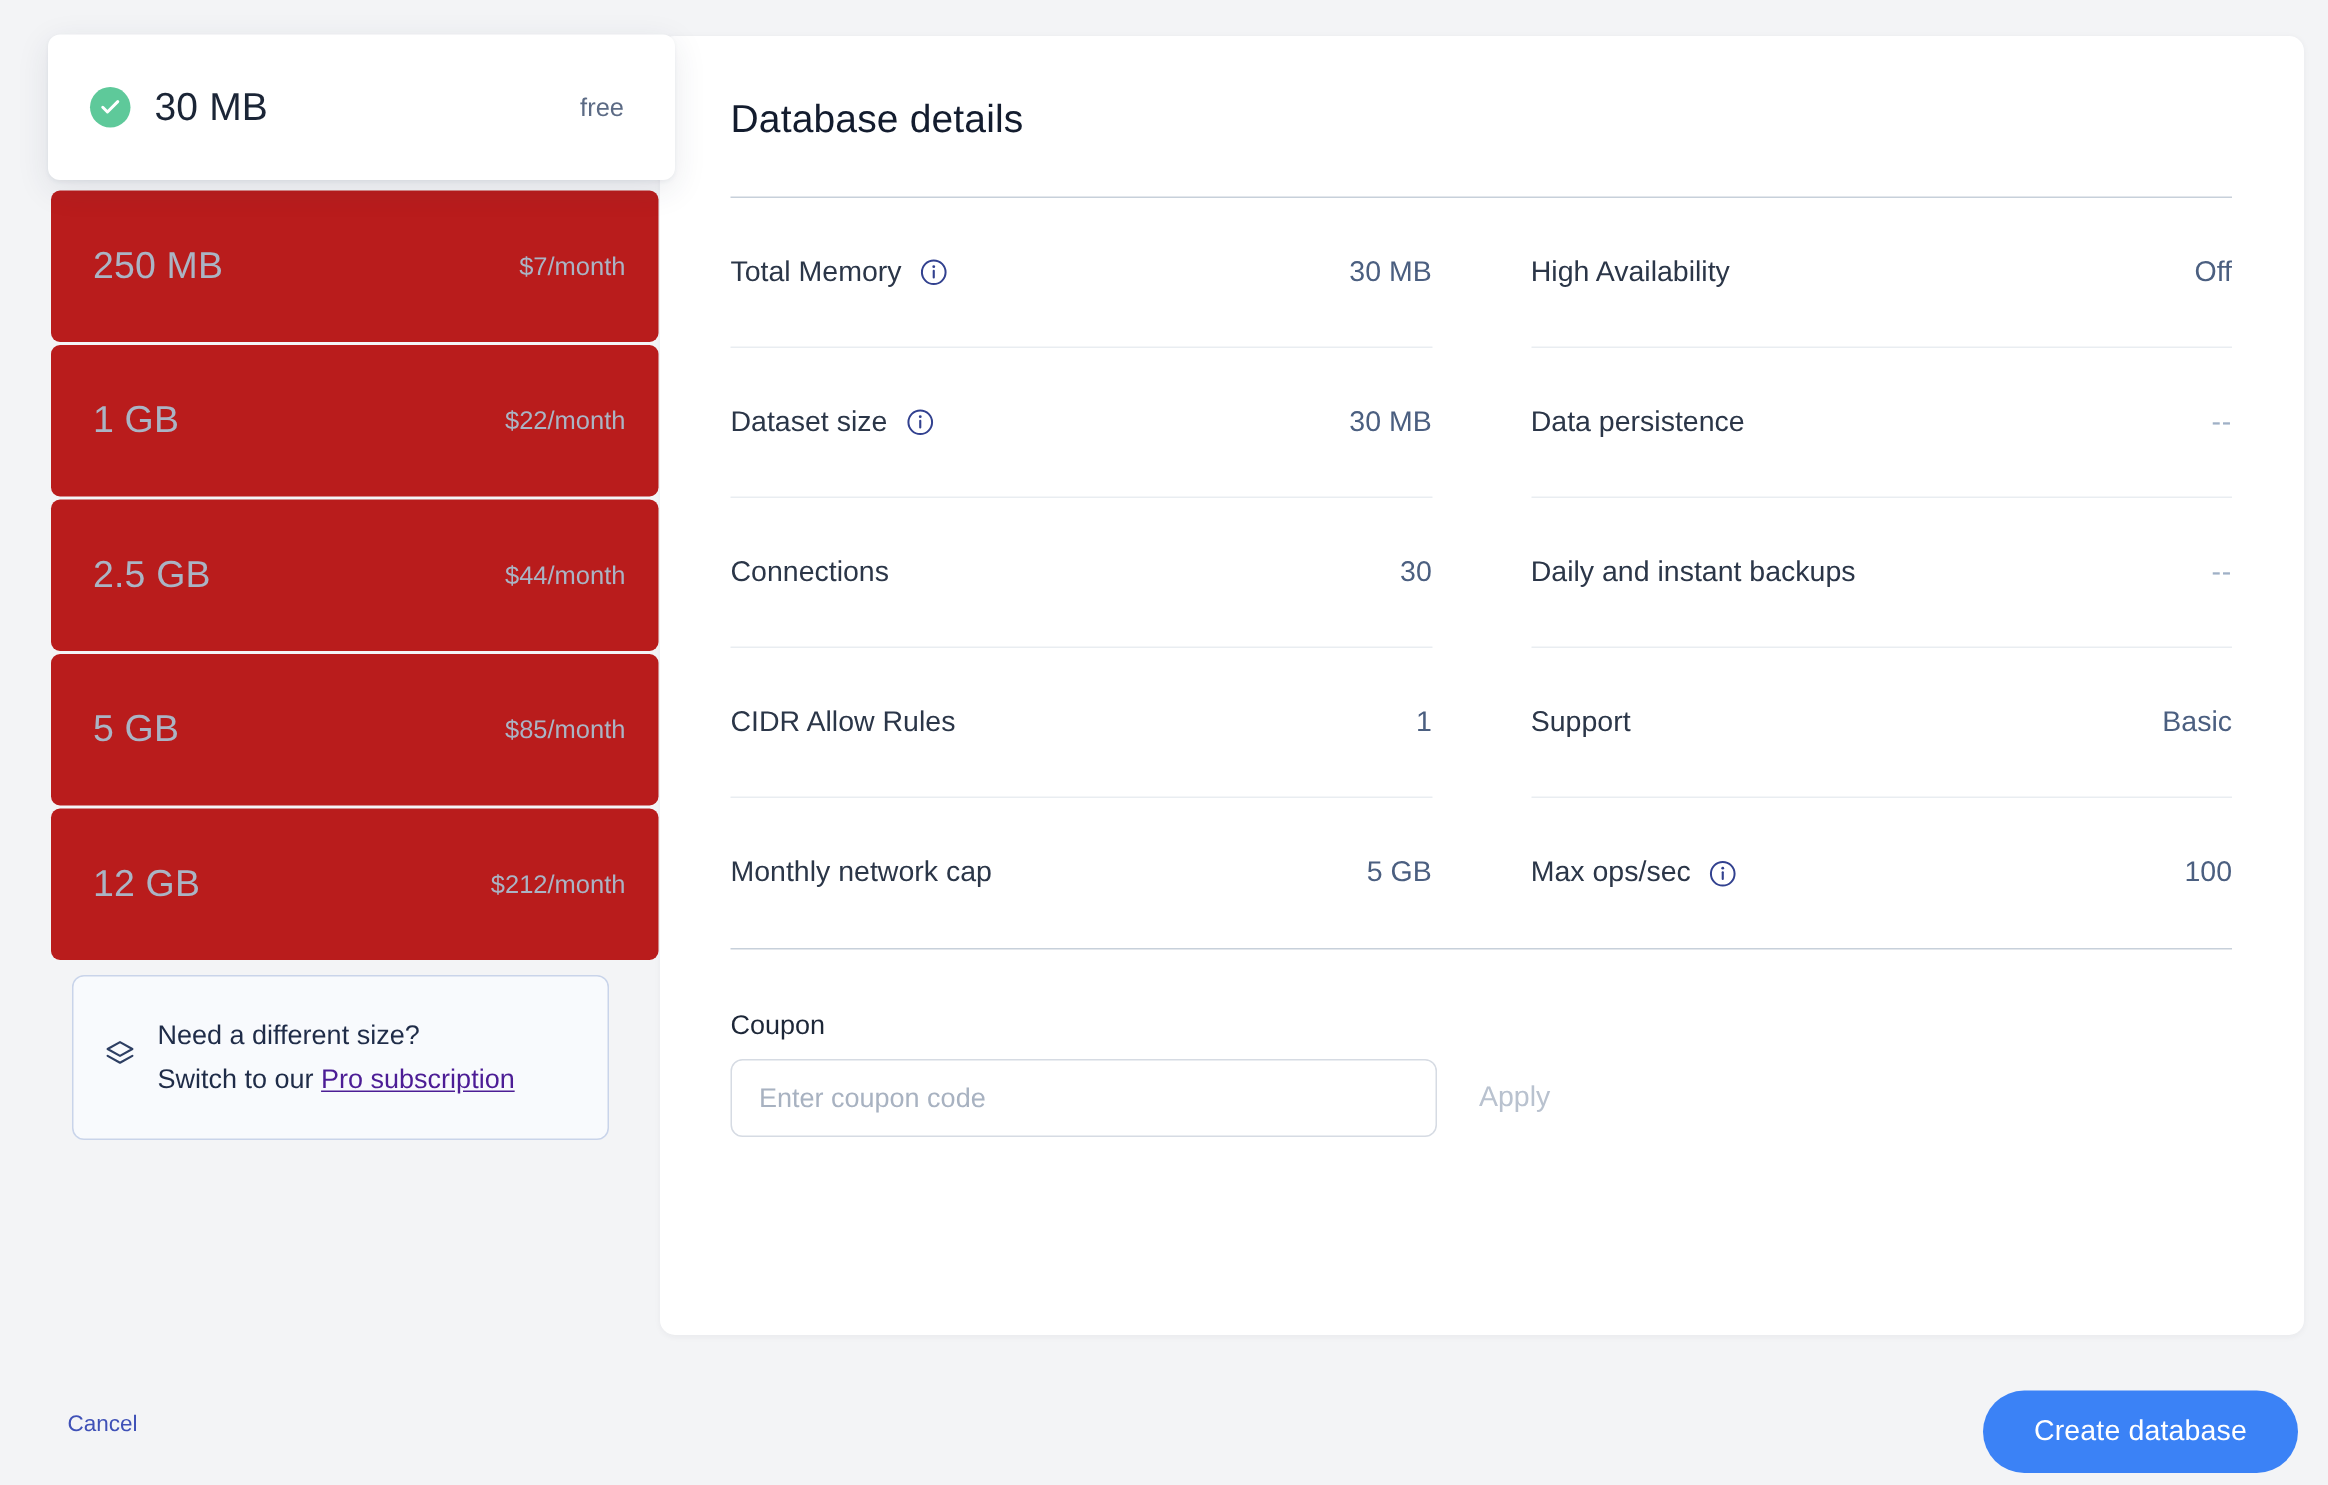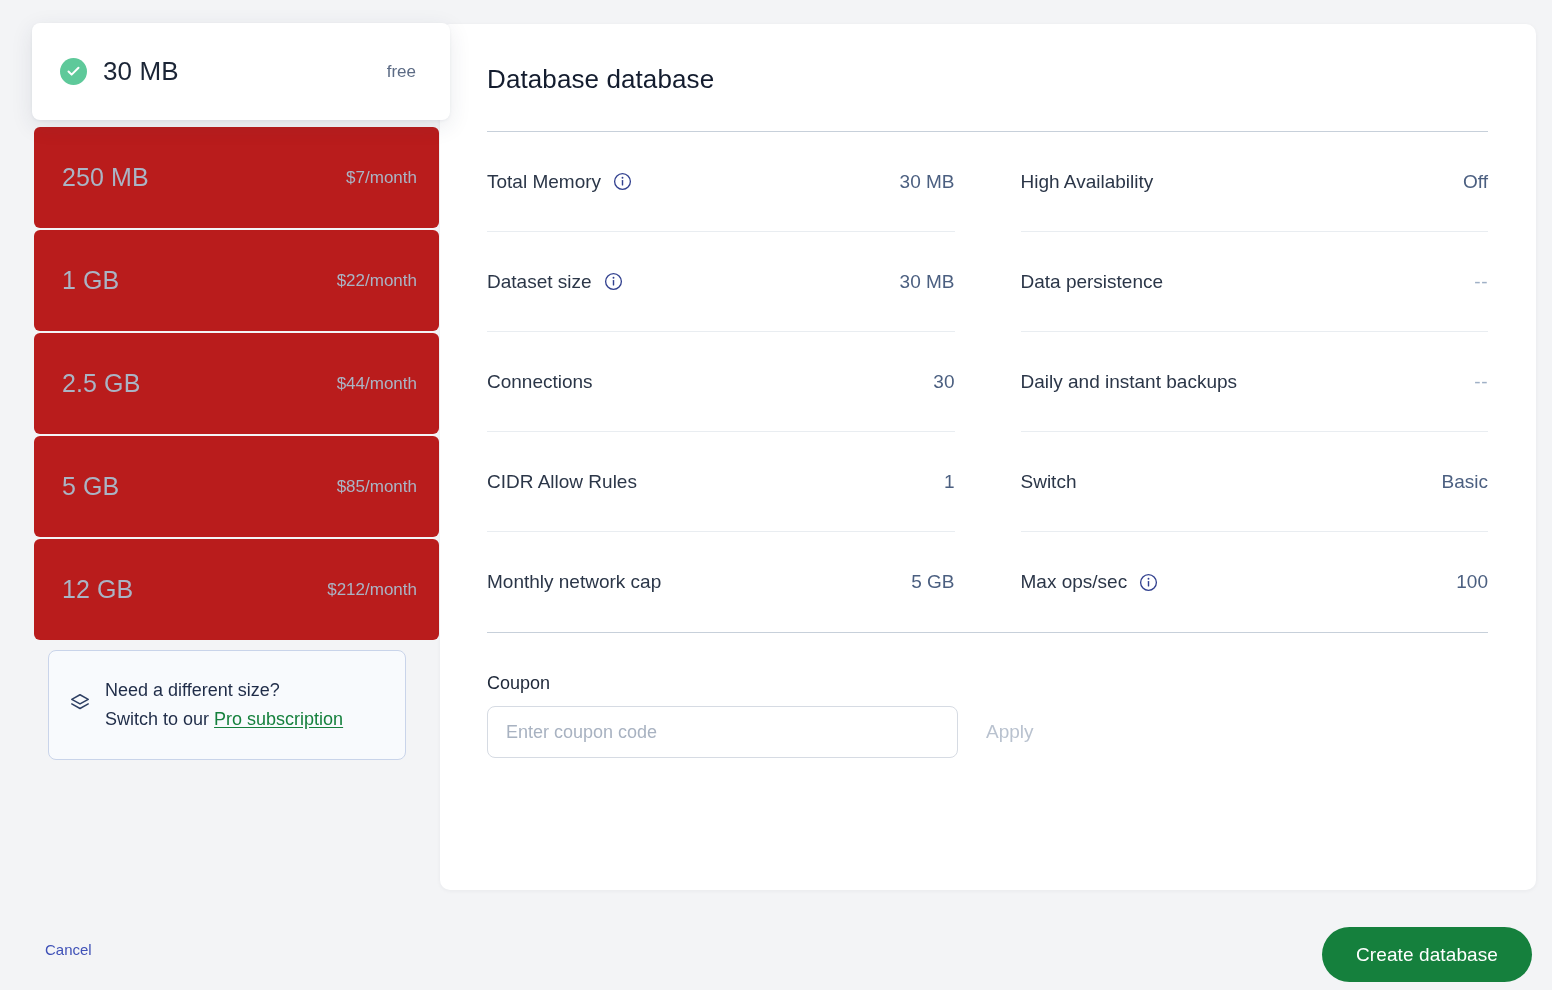--- a/index.html
+++ b/index.html
@@ -108,21 +108,21 @@
     cursor: pointer;
   }
   .pro-box .layers-icon { flex: 0 0 auto; color: #2e3f63; }
   .pro-text {
     font-size: 18px;
     color: #1f2c48;
     line-height: 1.62;
     white-space: nowrap;
   }
   .pro-link {
-    color: #15803d;
+    color: #4c1d95;
     text-decoration: underline;
     text-underline-offset: 2px;
     font-weight: 400;
     cursor: pointer;
   }
 
   
   .details-panel {
     position: absolute;
     left: 440px;
@@ -238,21 +238,21 @@
     padding: 0;
   }
 
   .create-btn {
     position: absolute;
     right: 20px;
     top: 927px;
     height: 55px;
     padding: 0 34px;
     border-radius: 28px;
-    background: #15803d;
+    background: #3b82f6;
     color: #ffffff;
     font-size: 19px;
     border: none;
     cursor: pointer;
     font-family: "Liberation Sans", sans-serif;
     letter-spacing: .1px;
   }
 </style>
 </head>
 <body>
@@ -300,21 +300,21 @@
       </svg>
     </span>
     <div class="pro-text">
       <div>Need a different size?</div>
       <div><span>Switch to our </span><span class="pro-link">Pro subscription</span></div>
     </div>
   </div>
 
   <div class="details-panel">
 
-    <div class="panel-title">Database database</div>
+    <div class="panel-title">Database details</div>
 
     <div class="rule"></div>
 
     <div class="spec-grid" id="spec-grid">
         <div class="spec-cell">
           <span class="spec-label">
             <span>Total Memory</span>
             <span class="info-icon"><svg width="19" height="19" viewBox="0 0 20 20" fill="none">
                 <circle cx="10" cy="10" r="8.3" stroke="#32418f" stroke-width="1.4"></circle>
                 <circle cx="10" cy="6.1" r="1" fill="#32418f"></circle>
@@ -359,21 +359,21 @@
           <span class="spec-value muted">--</span>
         </div>
         <div class="spec-cell">
           <span class="spec-label">
             <span>CIDR Allow Rules</span>
           </span>
           <span class="spec-value">1</span>
         </div>
         <div class="spec-cell">
           <span class="spec-label">
-            <span>Switch</span>
+            <span>Support</span>
           </span>
           <span class="spec-value">Basic</span>
         </div>
         <div class="spec-cell last">
           <span class="spec-label">
             <span>Monthly network cap</span>
           </span>
           <span class="spec-value">5 GB</span>
         </div>
         <div class="spec-cell last">

